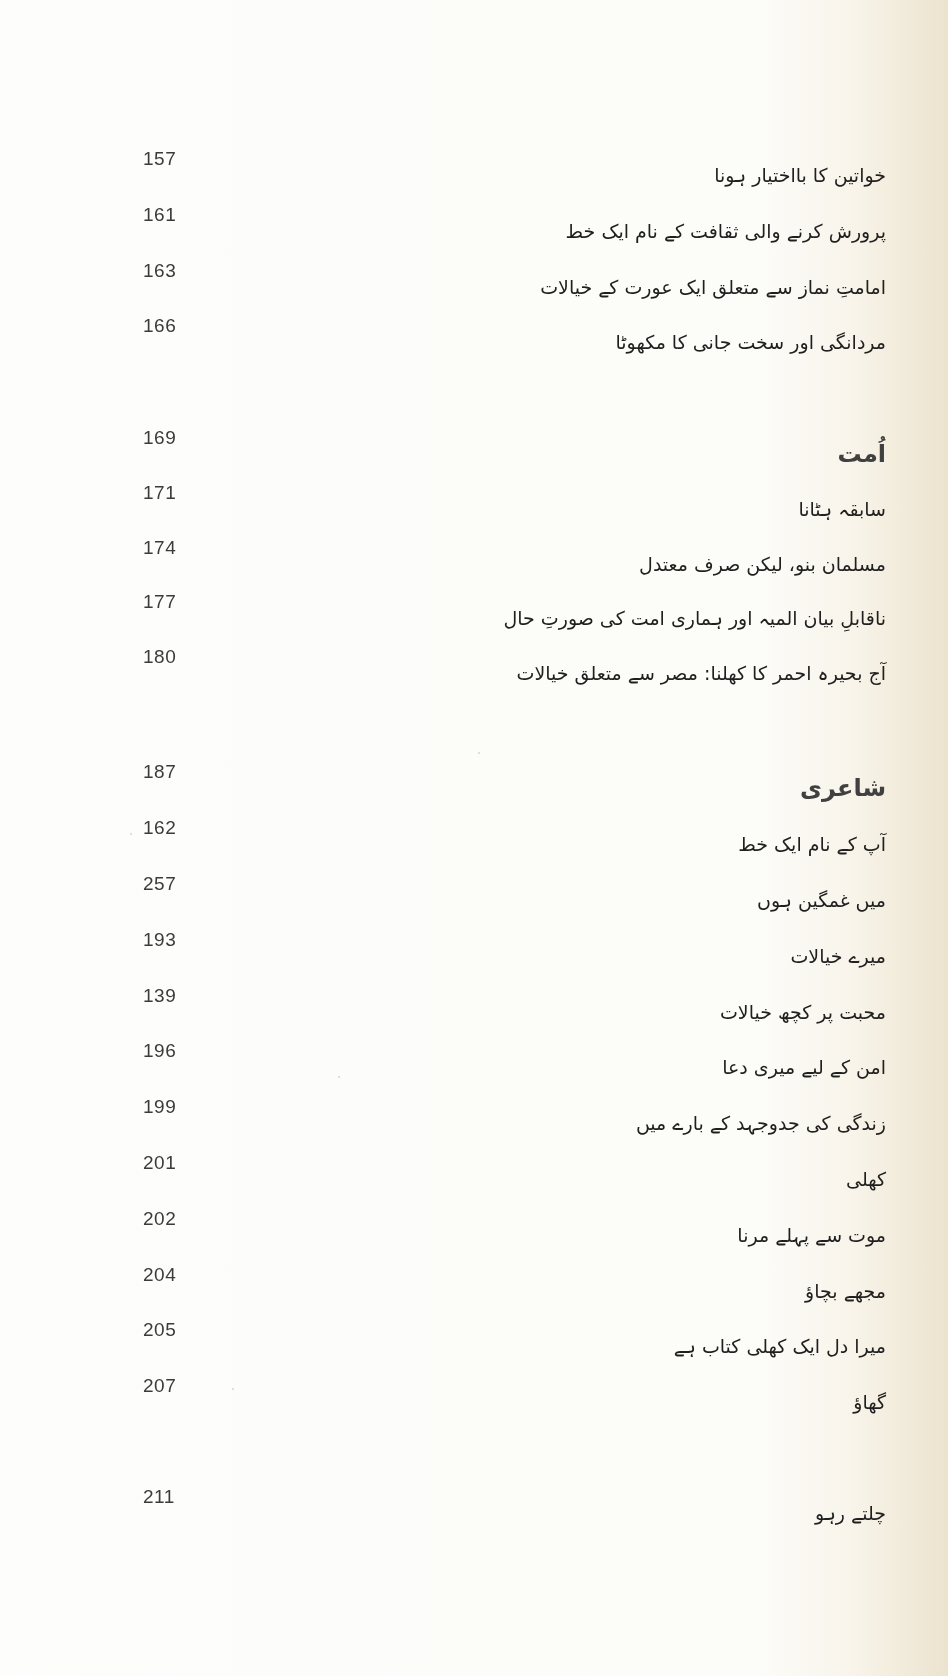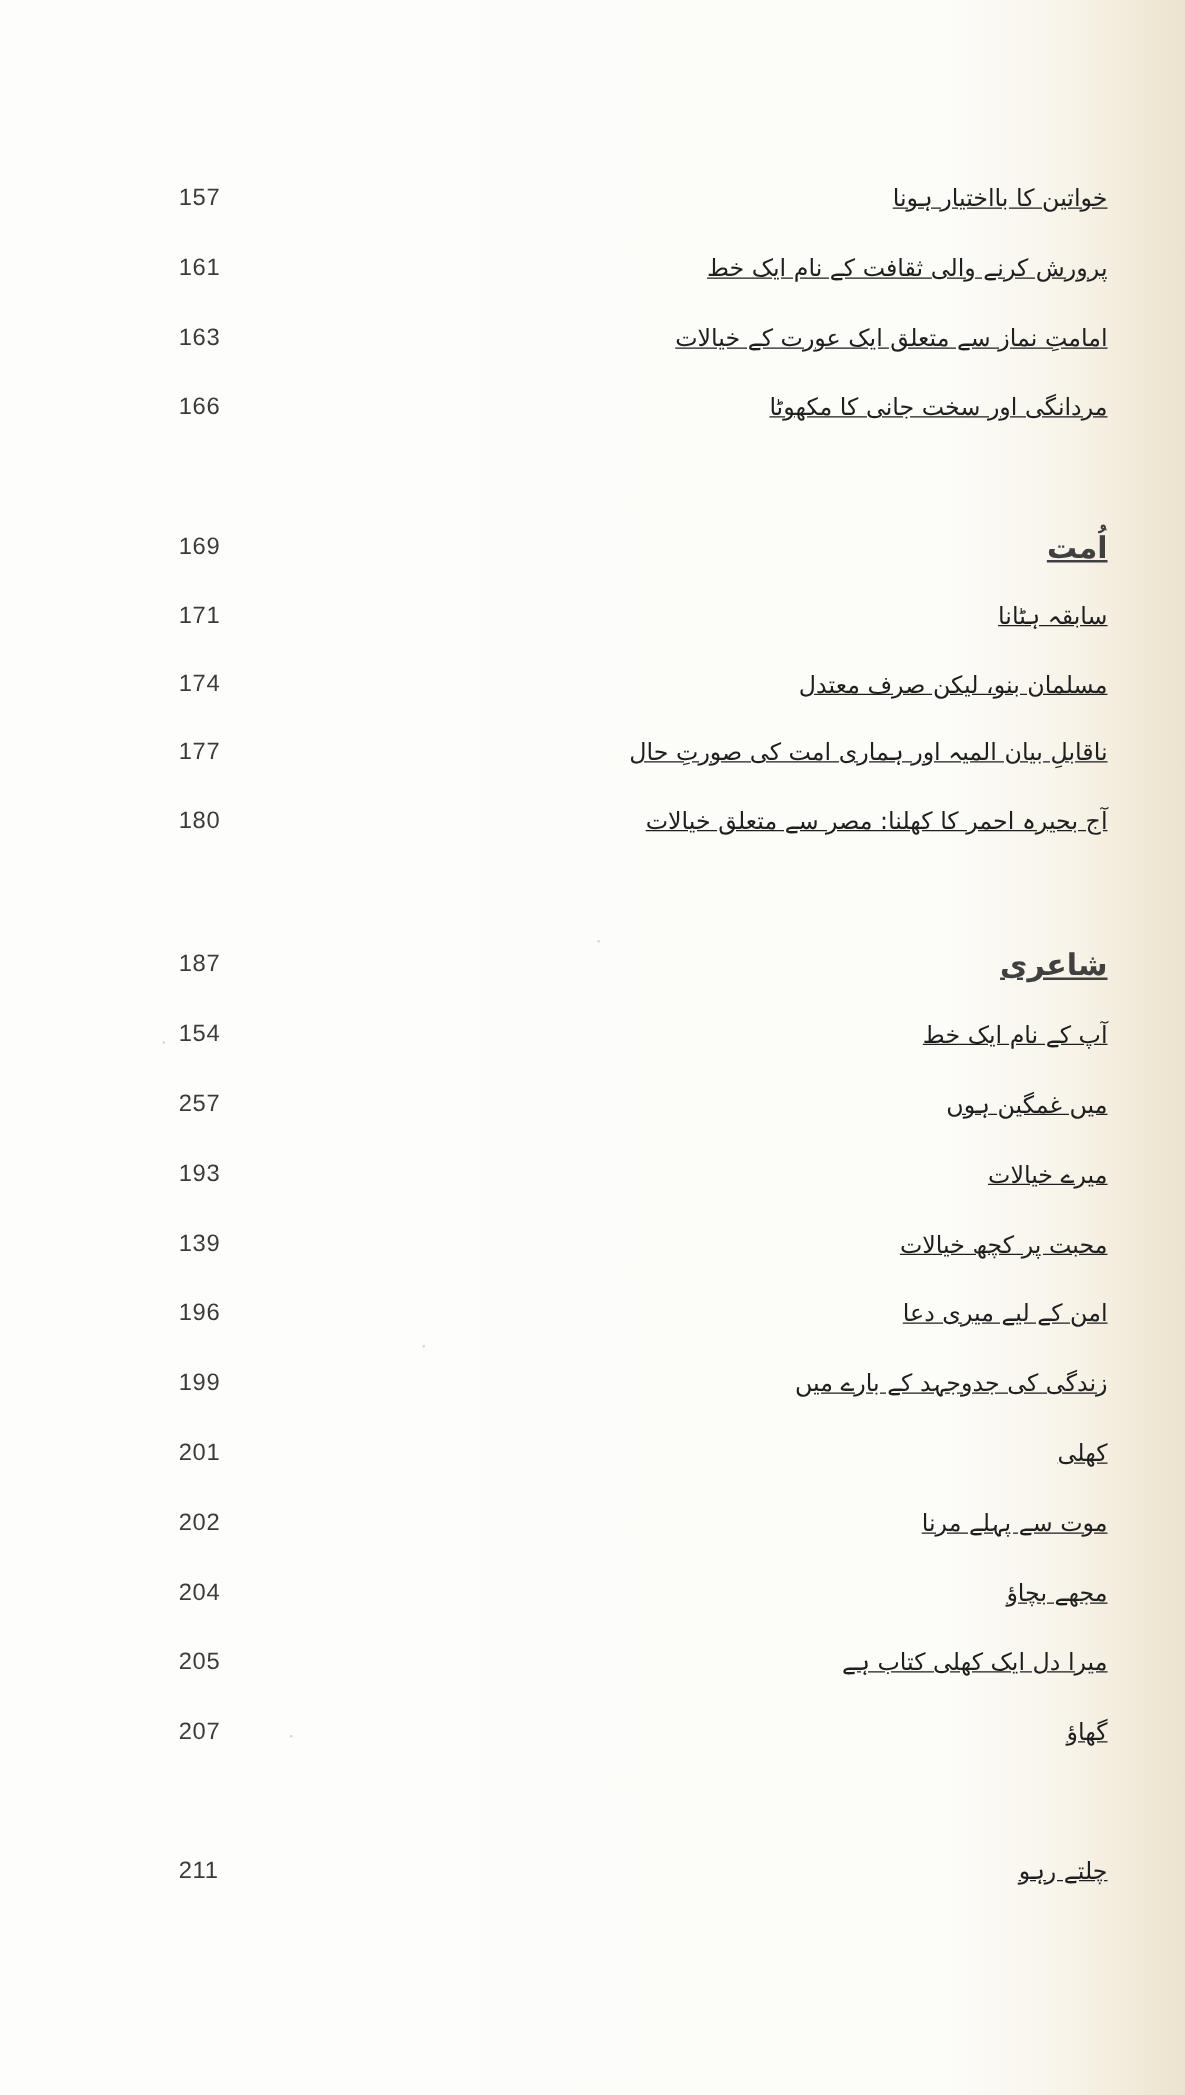--- a/index.html
+++ b/index.html
@@ -36,30 +36,29 @@
       height: 40px;
       line-height: 40px;
       font-family: "Liberation Sans", sans-serif;
       font-size: 19px;
       color: #3b3b3b;
       letter-spacing: 0.5px;
     }
     .title {
       position: absolute;
       right: 62px;
-      top: 0;
+      top: 16px;
       height: 40px;
       line-height: 40px;
       direction: rtl;
       text-align: left;
       white-space: nowrap;
       font-family: "DejaVu Sans", sans-serif;
       font-size: 19px;
       color: #1f1f1f;
-      text-decoration: underline;
     }
     .row.heading .title {
       font-size: 24px;
       font-weight: bold;
       color: #404040;
     }
     .speck {
       position: absolute;
       width: 2px;
       height: 2px;
@@ -108,21 +107,21 @@
   <div class="row" style="top:637px">
     <span class="page-num">180</span>
     <span class="title">آج بحیرہ احمر کا کھلنا: مصر سے متعلق خیالات</span>
   </div>
 
   <div class="row heading" style="top:752px">
     <span class="page-num">187</span>
     <span class="title">شاعری</span>
   </div>
   <div class="row" style="top:808px">
-    <span class="page-num">154</span>
+    <span class="page-num">162</span>
     <span class="title">آپ کے نام ایک خط</span>
   </div>
   <div class="row" style="top:864px">
     <span class="page-num">257</span>
     <span class="title">میں غمگین ہوں</span>
   </div>
   <div class="row" style="top:920px">
     <span class="page-num">193</span>
     <span class="title">میرے خیالات</span>
   </div>

